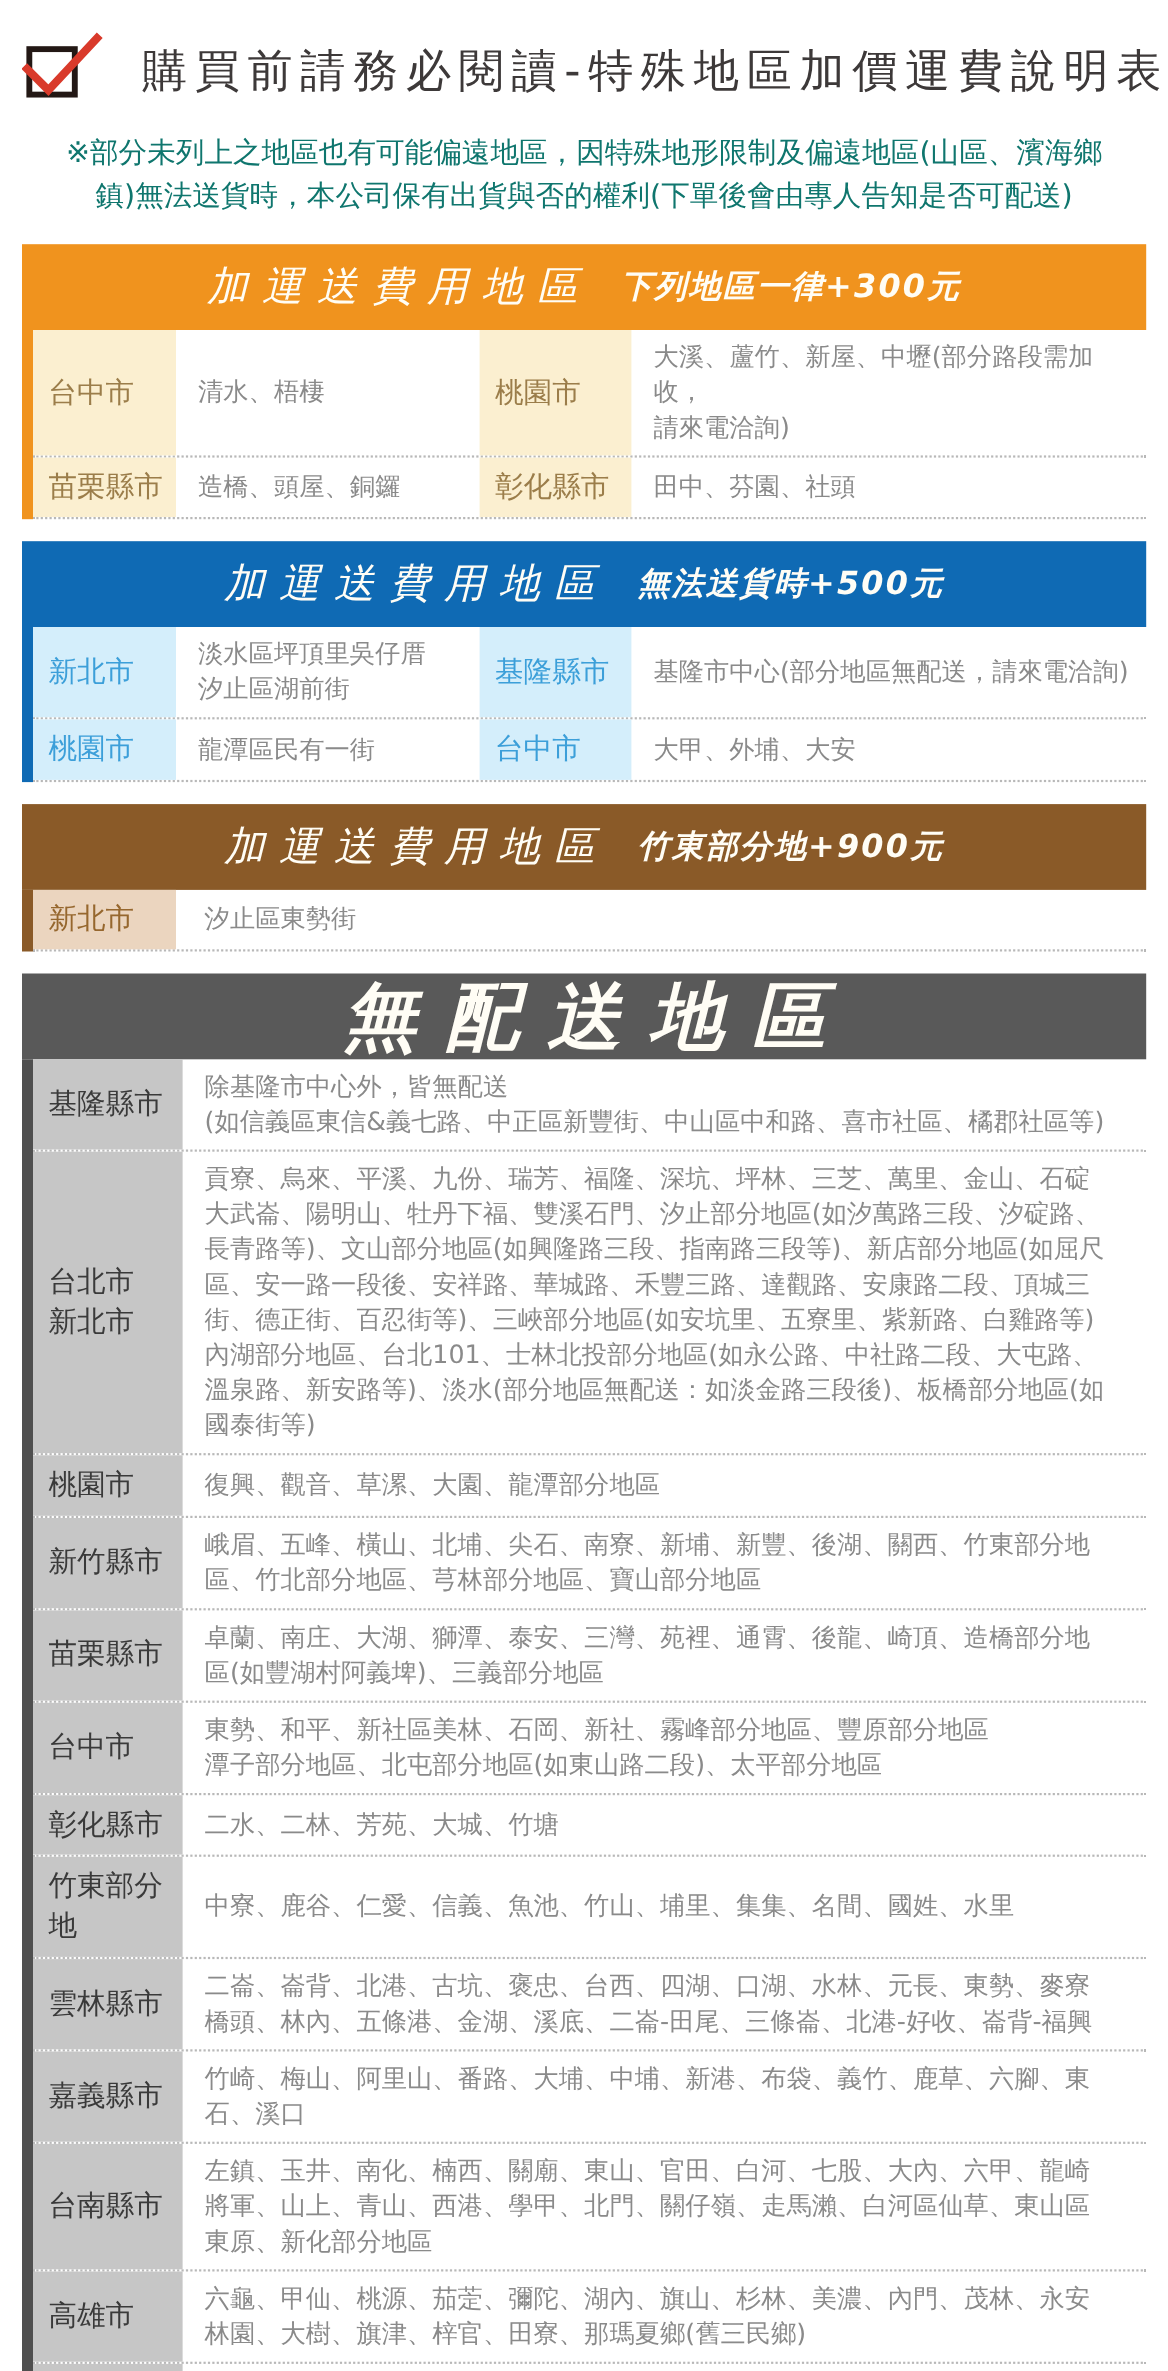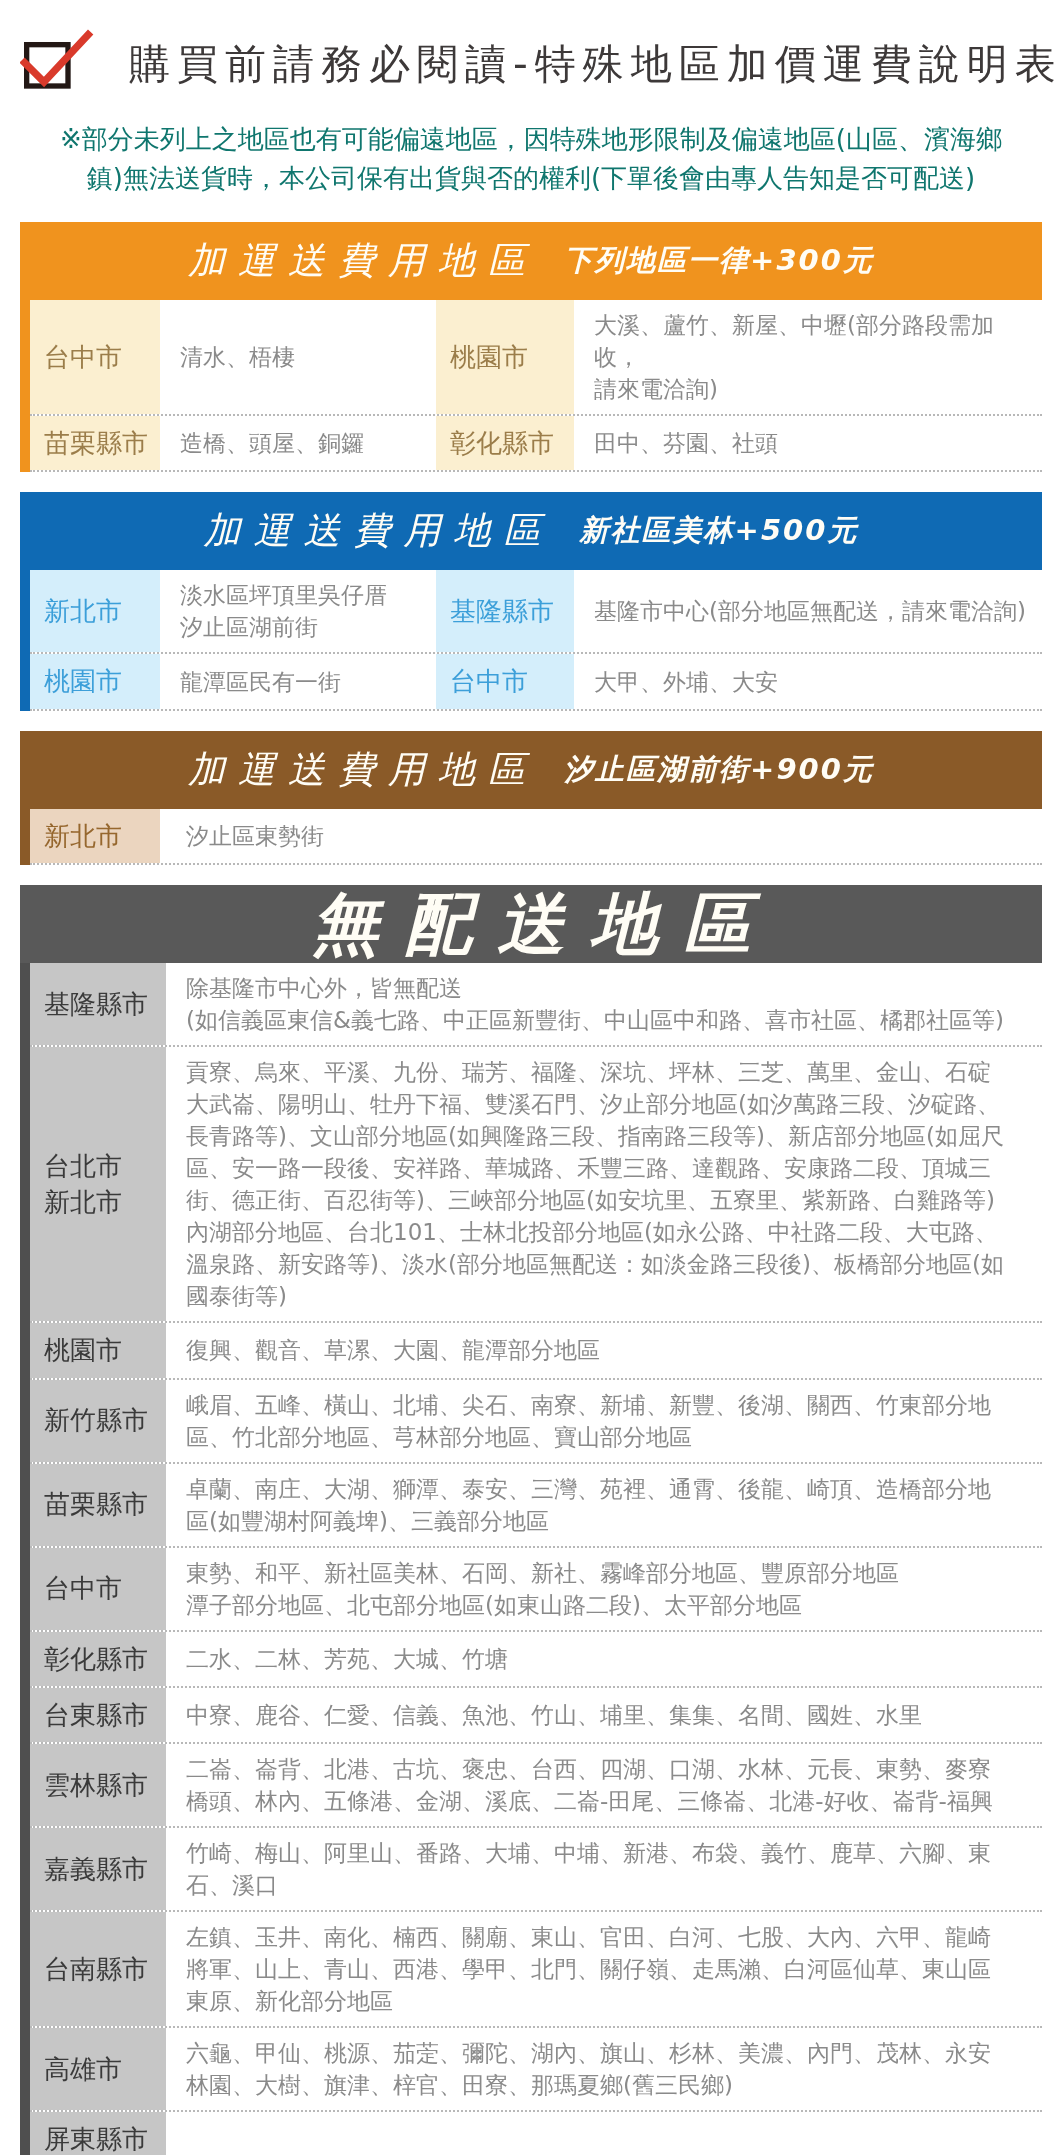--- a/index.html
+++ b/index.html
@@ -91,21 +91,21 @@
         <div class="cell text">造橋、頭屋、銅鑼</div>
         <div class="cell label">彰化縣市</div>
         <div class="cell text">田中、芬園、社頭</div>
       </div>
     </div>
   </div>
 
   <div class="band" style="--hbg: #0F6AB4; --bar: #0F6AB4; --lbg: #D4EEFB; --lcol: #3C9FD9;">
     <div class="band-header">
       <span class="bh-left">加運送費用地區</span>
-      <span class="bh-right">新社區美林+500元</span>
+      <span class="bh-right">無法送貨時+500元</span>
     </div>
     <div class="band-body">
       <div class="row cols2">
         <div class="cell label">新北市</div>
         <div class="cell text">淡水區坪頂里吳仔厝
 汐止區湖前街</div>
         <div class="cell label">基隆縣市</div>
         <div class="cell text">基隆市中心(部分地區無配送，請來電洽詢)</div>
       </div>
       <div class="row cols2">
@@ -113,21 +113,21 @@
         <div class="cell text">龍潭區民有一街</div>
         <div class="cell label">台中市</div>
         <div class="cell text">大甲、外埔、大安</div>
       </div>
     </div>
   </div>
 
   <div class="band" style="--hbg: #8A5A28; --bar: #8A5A28; --lbg: #EBD5BF; --lcol: #96672E;">
     <div class="band-header">
       <span class="bh-left">加運送費用地區</span>
-      <span class="bh-right">汐止區湖前街+900元</span>
+      <span class="bh-right">竹東部分地+900元</span>
     </div>
     <div class="band-body">
       <div class="row cols1">
         <div class="cell label" style="max-width:130px">新北市</div>
         <div class="cell text">汐止區東勢街</div>
       </div>
     </div>
   </div>
 
   <div class="band" style="--hbg: #595959; --bar: #4F4F4F; --lbg: #C6C6C6; --lcol: #3A3A3A;">
@@ -169,21 +169,21 @@
       <div class="row cols1">
         <div class="cell label">台中市</div>
         <div class="cell text">東勢、和平、新社區美林、石岡、新社、霧峰部分地區、豐原部分地區
 潭子部分地區、北屯部分地區(如東山路二段)、太平部分地區</div>
       </div>
       <div class="row cols1">
         <div class="cell label">彰化縣市</div>
         <div class="cell text">二水、二林、芳苑、大城、竹塘</div>
       </div>
       <div class="row cols1">
-        <div class="cell label">台東縣市</div>
+        <div class="cell label">竹東部分地</div>
         <div class="cell text">中寮、鹿谷、仁愛、信義、魚池、竹山、埔里、集集、名間、國姓、水里</div>
       </div>
       <div class="row cols1">
         <div class="cell label">雲林縣市</div>
         <div class="cell text">二崙、崙背、北港、古坑、褒忠、台西、四湖、口湖、水林、元長、東勢、麥寮
 橋頭、林內、五條港、金湖、溪底、二崙-田尾、三條崙、北港-好收、崙背-福興</div>
       </div>
       <div class="row cols1">
         <div class="cell label">嘉義縣市</div>
         <div class="cell text">竹崎、梅山、阿里山、番路、大埔、中埔、新港、布袋、義竹、鹿草、六腳、東

